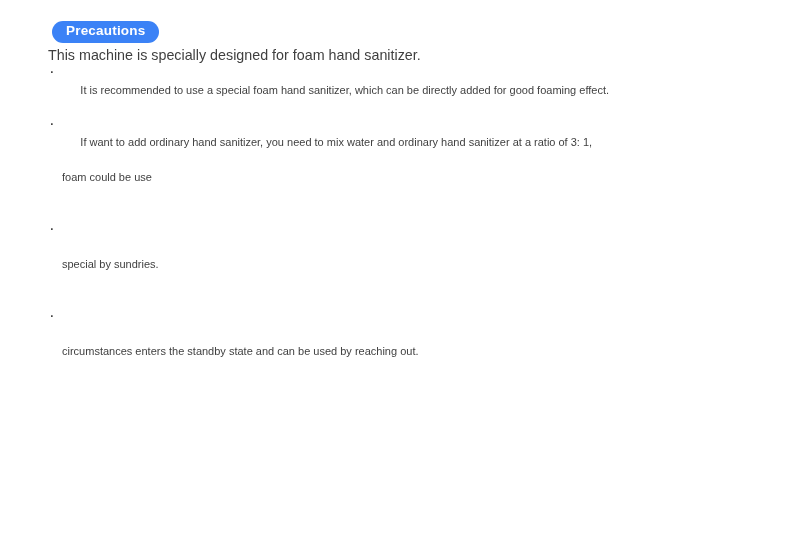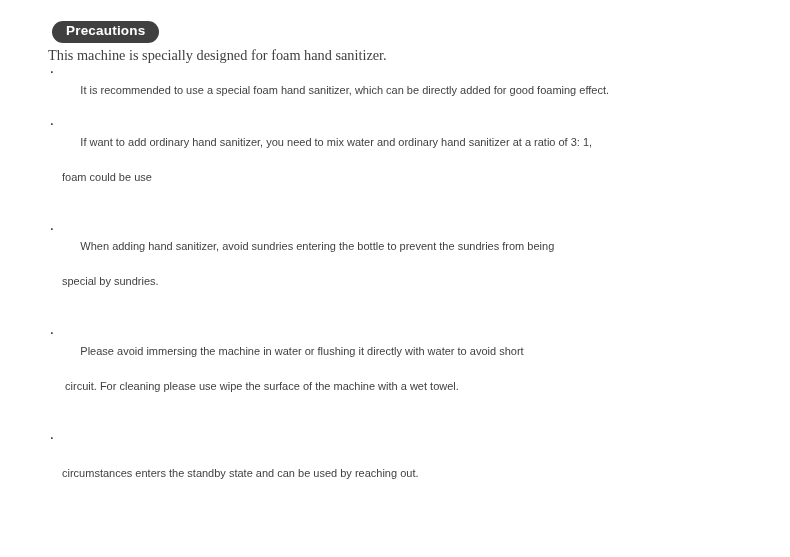--- a/index.html
+++ b/index.html
@@ -20,42 +20,41 @@
     width: 790px;
     height: 557px;
     box-sizing: border-box;
     padding: 0;
   }
   
   .section-head {
     display: inline-block;
     margin: 0 0 0 52px;
     padding: 3px 14px 4px 14px;
-    background: #404040;
+    background: #3b82f6;
     color: #ffffff;
     font-size: 13.5px;
     font-weight: bold;
     border-radius: 11px;
     line-height: 1.1;
     letter-spacing: 0.2px;
   }
   .head-wrap-1 { padding-top: 21px; }
 
   .body-block {
     margin: 0;
     padding: 0;
   }
   
   .line {
     font-size: 14.3px;
     line-height: 17.4px;
     margin: 0;
     padding: 0 10px 0 48px;
     white-space: pre-wrap;
-    font-family: Liberation Serif, serif;
   }
   .line.first { padding-top: 4px; }
 
   
   .bullet {
     position: relative;
     font-size: 11px;
     line-height: 17.4px;
     padding: 0 12px 0 62px;
     margin: 0;
@@ -92,28 +91,23 @@
     <p class="bullet">
       <span>It is recommended to use a special foam hand sanitizer, which can be directly added for good foaming effect.</span>
     </p>
 
     <p class="bullet">
       <span>If want to add ordinary hand sanitizer, you need to mix water and ordinary hand sanitizer at a ratio of 3: 1,</span>
       <span class="cont">foam could be use</span>
     </p>
 
     <p class="bullet">
-      <span>When adding hand sanitizer, avoid sundries entering the bottle to prevent the sundries from being</span>
       <span class="cont">special by sundries.</span>
     </p>
 
-    <p class="bullet">
-      <span>Please avoid immersing the machine in water or flushing it directly with water to avoid short</span>
-      <span class="cont"> circuit. For cleaning please use wipe the surface of the machine with a wet towel.</span>
-    </p>
 
     <p class="bullet">
       <span class="cont">circumstances enters the standby state and can be used by reaching out.</span>
     </p>
 
   </div>
 
 </div>
 
 </body></html>

